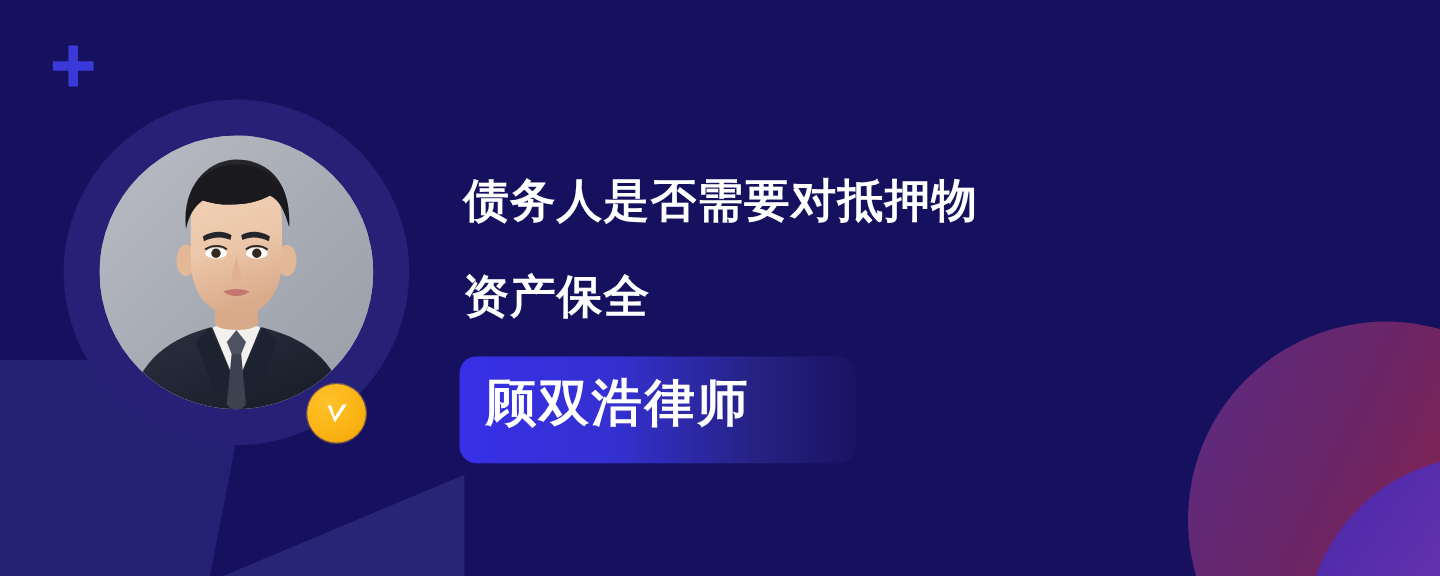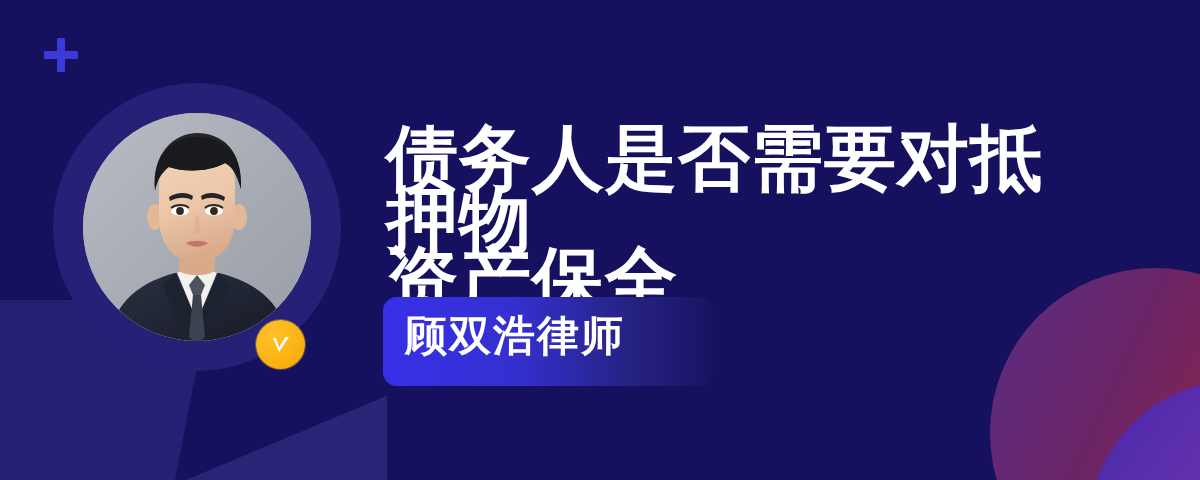--- a/index.html
+++ b/index.html
@@ -119,23 +119,23 @@
   }
   .verified-badge svg { display: block; }
 
   
   .headline {
     position: absolute;
     left: 386px;
     top: 128px;
     width: 690px;
     color: #ffffff;
-    font-size: 72px;
+    font-size: 38px;
     font-weight: bold;
-    line-height: 61px;
+    line-height: 80px;
     letter-spacing: 1px;
     white-space: pre-line;
   }
 
   
   .name-button {
     position: absolute;
     left: 383px;
     top: 297px;
     width: 330px;

